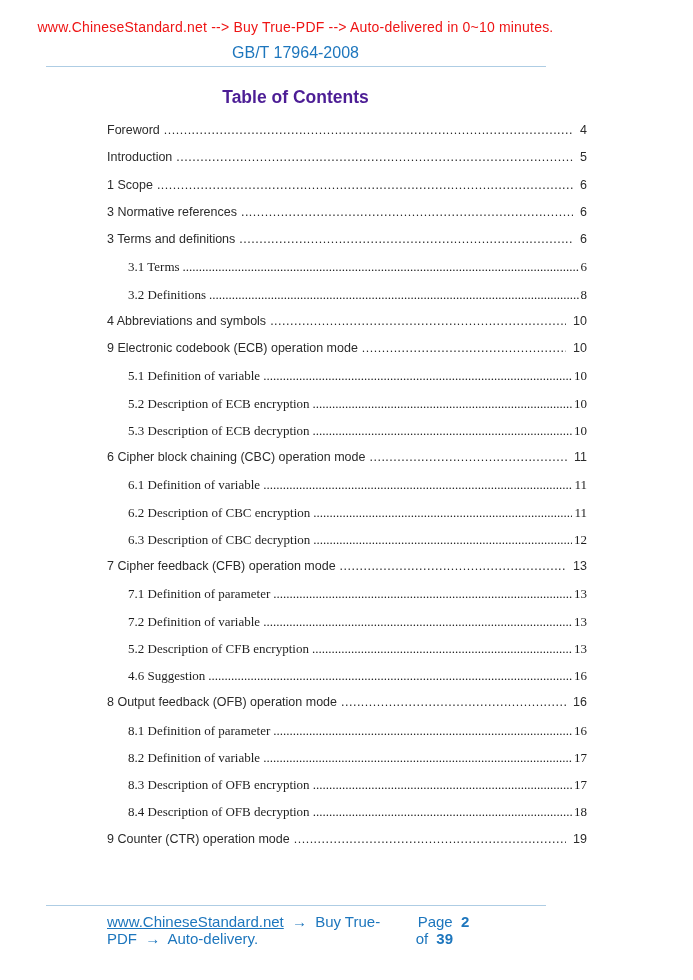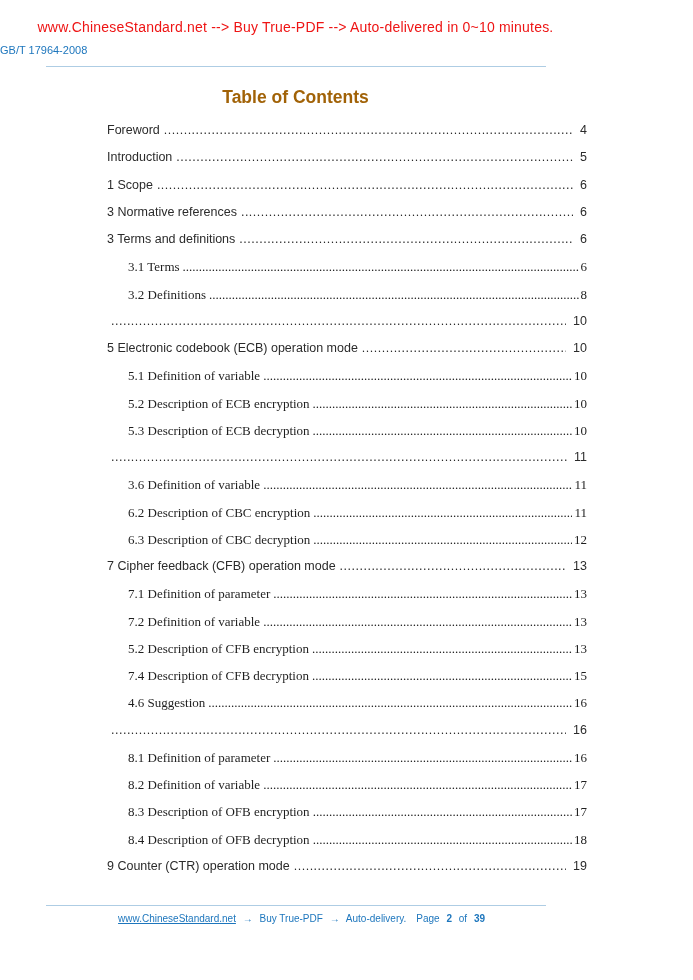--- a/index.html
+++ b/index.html
@@ -16,40 +16,41 @@
     position: absolute;
     top: 19px; left: 0; right: 0;
     text-align: center;
     color: #ee1414;
     font-size: 14px;
     letter-spacing: 0.2px;
   }
   .docnum {
     position: absolute;
     top: 44px; left: 0; right: 0;
+    text-align: center;
     color: #1d76bd;
-    font-size: 11px;
+    font-size: 16px;
   }
   .rule {
     position: absolute;
     left: 50%;
     transform: translateX(-50%);
     width: 500px;
     border-top: 1px solid #aecde4;
     height: 0;
   }
   .rule-top { top: 66px; }
   .rule-bottom { top: 905px; }
   .doc-title {
     position: absolute;
     top: 87px; left: 0; right: 0;
     text-align: center;
     font-size: 17.5px;
     font-weight: bold;
-    color: #a16207;
+    color: #4c1d95;
   }
   .toc {
     position: absolute;
     top: 117px;
     left: 107px;
     width: 480px;
   }
   .toc-row {
     display: flex;
     align-items: center;
@@ -83,23 +84,23 @@
   }
   .toc-page { flex: 0 0 auto; }
   .level0 .toc-page { margin-left: 5px; }
   .level1 .toc-page { margin-left: 2px; }
   .footer {
     position: absolute;
     top: 913px;
     left: 107px;
     right: 106px;
     display: flex;
-    justify-content: flex-end;
+    justify-content: center;
     align-items: baseline;
-    font-size: 10px;
+    font-size: 15px;
     color: #1d76bd;
   }
   .footer-left span { margin-right: 4px; }
   .footer-link { text-decoration: underline; color: #1d76bd; cursor: pointer; }
   .footer-arrow { color: #1d76bd; }
   .footer-right span { margin-left: 4px; }
   .bold { font-weight: bold; }
 </style>
 </head>
 <body>
@@ -142,49 +143,51 @@
         <span class="toc-label">3.1 Terms</span>
         <span class="leader"></span>
         <span class="toc-page">6</span>
       </div>
       <div class="toc-row level1">
         <span class="toc-label">3.2 Definitions</span>
         <span class="leader"></span>
         <span class="toc-page">8</span>
       </div>
       <div class="toc-row level0">
-        <span class="leader"></span>
-        <span class="toc-page">10</span>
-      </div>
-      <div class="toc-row level0">
-        <span class="toc-label">5 Electronic codebook (ECB) operation mode</span>
+        <span class="toc-label">4 Abbreviations and symbols</span>
+        <span class="leader"></span>
+        <span class="toc-page">10</span>
+      </div>
+      <div class="toc-row level0">
+        <span class="toc-label">9 Electronic codebook (ECB) operation mode</span>
         <span class="leader"></span>
         <span class="toc-page">10</span>
       </div>
       <div class="toc-row level1">
         <span class="toc-label">5.1 Definition of variable</span>
         <span class="leader"></span>
         <span class="toc-page">10</span>
       </div>
       <div class="toc-row level1">
         <span class="toc-label">5.2 Description of ECB encryption</span>
         <span class="leader"></span>
         <span class="toc-page">10</span>
       </div>
       <div class="toc-row level1">
         <span class="toc-label">5.3 Description of ECB decryption</span>
         <span class="leader"></span>
         <span class="toc-page">10</span>
       </div>
       <div class="toc-row level0">
+        <span class="toc-label">6 Cipher block chaining (CBC) operation mode</span>
         <span class="leader"></span>
         <span class="toc-page">11</span>
       </div>
       <div class="toc-row level1">
-        <span class="toc-label">3.6 Definition of variable</span>
+        <span class="toc-label">6.1 Definition of variable</span>
         <span class="leader"></span>
         <span class="toc-page">11</span>
       </div>
       <div class="toc-row level1">
         <span class="toc-label">6.2 Description of CBC encryption</span>
         <span class="leader"></span>
         <span class="toc-page">11</span>
       </div>
       <div class="toc-row level1">
         <span class="toc-label">6.3 Description of CBC decryption</span>
@@ -205,30 +208,26 @@
         <span class="toc-label">7.2 Definition of variable</span>
         <span class="leader"></span>
         <span class="toc-page">13</span>
       </div>
       <div class="toc-row level1">
         <span class="toc-label">5.2 Description of CFB encryption</span>
         <span class="leader"></span>
         <span class="toc-page">13</span>
       </div>
       <div class="toc-row level1">
-        <span class="toc-label">7.4 Description of CFB decryption</span>
-        <span class="leader"></span>
-        <span class="toc-page">15</span>
-      </div>
-      <div class="toc-row level1">
         <span class="toc-label">4.6 Suggestion</span>
         <span class="leader"></span>
         <span class="toc-page">16</span>
       </div>
       <div class="toc-row level0">
+        <span class="toc-label">8 Output feedback (OFB) operation mode</span>
         <span class="leader"></span>
         <span class="toc-page">16</span>
       </div>
       <div class="toc-row level1">
         <span class="toc-label">8.1 Definition of parameter</span>
         <span class="leader"></span>
         <span class="toc-page">16</span>
       </div>
       <div class="toc-row level1">
         <span class="toc-label">8.2 Definition of variable</span>

